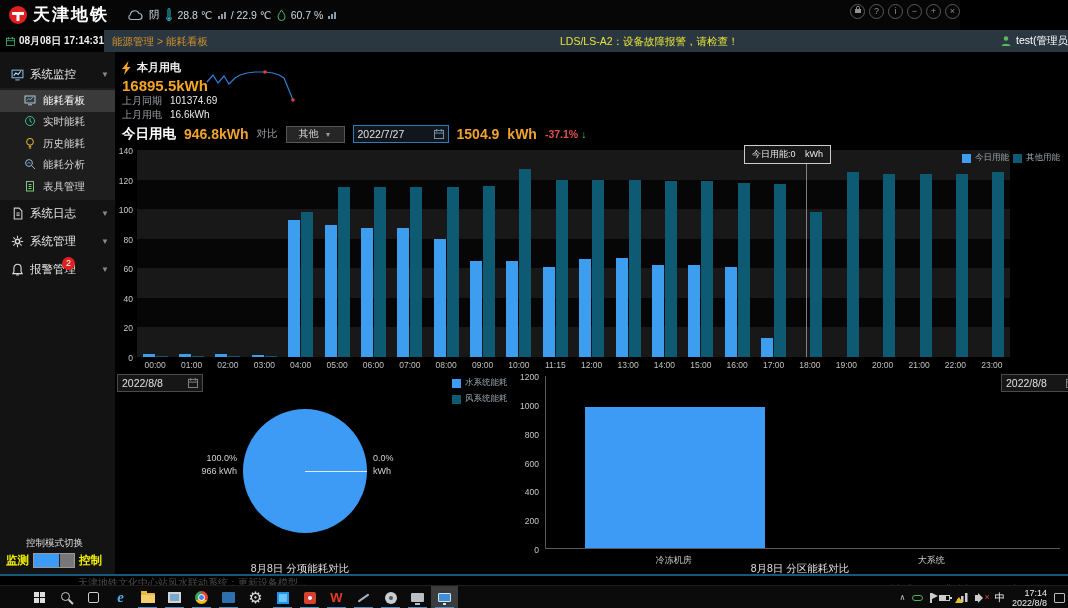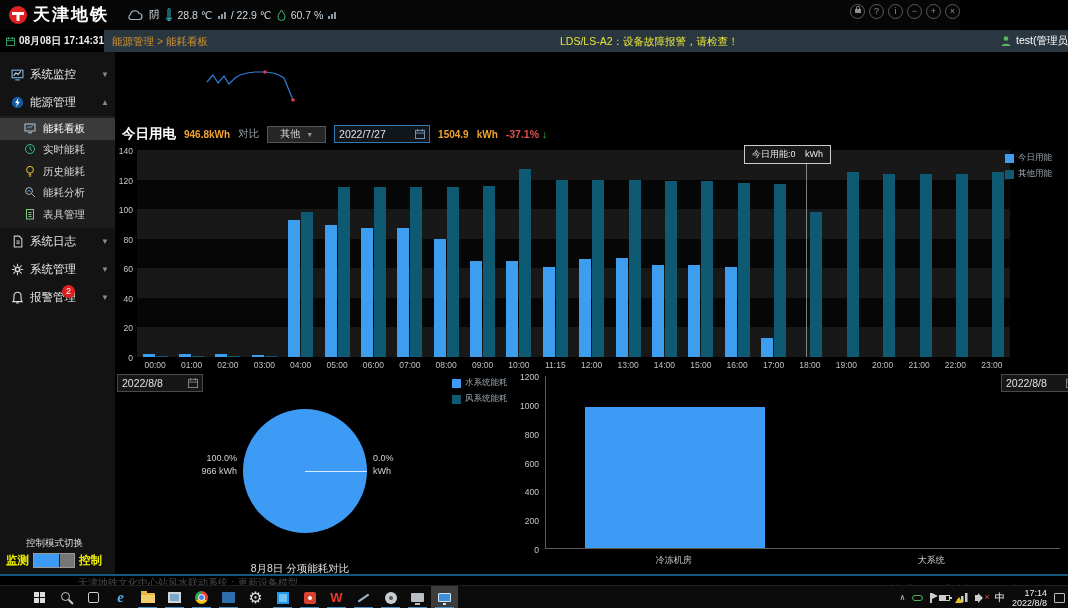--- a/index.html
+++ b/index.html
@@ -59,21 +59,21 @@
 
   .monthly { position:absolute; left:7px; top:8px; }
   .m-row1 { display:flex; align-items:center; gap:5px; font-size:11px; color:#f0f0f0; font-weight:bold; }
   .m-value { color:#f5a623; font-size:15px; font-weight:bold; margin-top:2px; }
   .m-sub { font-size:10px; line-height:14px; display:flex; gap:8px; }
   .m-sub .lbl { color:#9aa0a6; } .m-sub .val { color:#e8e8e8; }
   #sparkline { position:absolute; left:88px; top:14px; }
 
   .today-header { position:absolute; left:7px; top:73px; display:flex; align-items:center; gap:8px; }
   .th-title { font-size:13.5px; font-weight:bold; color:#fff; }
-  .th-val { color:#f0a32f; font-size:10px; font-weight:bold; }
+  .th-val { color:#f0a32f; font-size:14px; font-weight:bold; }
   .th-cmp { color:#9aa0a6; font-size:10.5px; }
   .select-box { display:flex; align-items:center; gap:6px; background:#262626; border:1px solid #555;
                 padding:1px 12px; font-size:10px; color:#ddd; height:17px; }
   .select-box .chev { font-size:7px; color:#999; }
   .date-input { display:flex; align-items:center; justify-content:space-between; gap:4px;
                 border:1px solid #2e7bb8; background:#10161c; padding:1px 4px; height:18px;
                 width:96px; font-size:10.5px; color:#e0e0e0; }
   .date-input.gray { border-color:#4a4a4a; background:#161616; }
   .th-delta { color:#e05050; font-size:10.5px; font-weight:bold; }
   .delta-arrow { color:#2fbf4f; font-size:10.5px; font-weight:bold; margin-left:-5px; }
@@ -81,21 +81,21 @@
   
   #y-labels { position:absolute; left:0; top:98px; width:19px; height:207px; }
   #y-labels div { position:absolute; right:1px; font-size:8.5px; color:#c8c8c8; }
   #today-plot { position:absolute; left:22px; top:98px; width:873px; height:207px;
      background:repeating-linear-gradient(to bottom,#181818 0 29.57px,#060606 29.57px 59.14px); }
   #bar-groups { display:flex; width:100%; height:100%; align-items:flex-end; }
   .bar-group { flex:1; display:flex; align-items:flex-end; justify-content:center; gap:1px; height:100%; }
   .bar { width:12px; }
   #x-labels { position:absolute; left:22px; top:308px; width:873px; display:flex; }
   #x-labels div { flex:1; text-align:center; font-size:8.5px; color:#c0c0c0; }
-  #chart-legend { position:absolute; right:16px; top:100px; display:flex; flex-direction:column; gap:4px;justify-content:flex-end; }
+  #chart-legend { position:absolute; right:8px; top:100px; display:flex; flex-direction:row; gap:4px;justify-content:flex-end; }
   .lg-row { display:flex; align-items:center; gap:4px; font-size:8.5px; color:#9aa5ad; }
   .lg-sw { width:9px; height:9px; }
   .xhair { position:absolute; left:669px; top:0; width:1px; height:207px; background:rgba(220,220,220,.55); }
   .tooltip { position:absolute; left:607px; top:-5px; border:1px solid #ccc; background:rgba(25,25,25,.95);
              padding:2px 7px; font-size:9px; color:#e8e8e8; white-space:nowrap; }
   .tooltip .u { margin-left:7px; }
 
   
   #pie-date { position:absolute; left:2px; top:322px; width:86px; }
   #pie-legend { position:absolute; left:337px; top:325px; display:flex; flex-direction:column; gap:4px; }
@@ -266,30 +266,20 @@
         <span class="mi">
           <svg viewBox="0 0 12 12" width="13" height="13">
             <rect x="1" y="2" width="10" height="7" fill="none" stroke="#7db5e8"></rect>
             <path d="M2.5 7l2-2.5 2 1.5 2.5-3" fill="none" stroke="#cfe4f5"></path>
             <path d="M4 11h4" stroke="#7db5e8"></path>
           </svg>
         </span>
         <span>系统监控</span>
         <span class="chev">▼</span>
       </div>
-      <div class="menu-row">
-        <span class="mi">
-          <svg viewBox="0 0 12 12" width="13" height="13">
-            <circle cx="6" cy="6" r="5.2" fill="#155a9e"></circle>
-            <path d="M6.8 1.8 3.8 6.5h1.8L4.8 10l3.4-4.8H6.3z" fill="#fff"></path>
-          </svg>
-        </span>
-        <span>能源管理</span>
-        <span class="chev">▲</span>
-      </div>
       <div class="submenu">
         <div class="sub-row active">
           <span class="mi"><svg viewBox="0 0 12 12" width="12" height="12">
               <rect x="1" y="2" width="10" height="7" fill="none" stroke="#b9c7d2"></rect>
               <path d="M3 6.5 4.8 4.5l1.7 1.3L8.8 3" fill="none" stroke="#59b0f2"></path>
               <path d="M4 10.8h4" stroke="#b9c7d2"></path>
             </svg></span>
           <span>能耗看板</span>
         </div>
         <div class="sub-row">
@@ -363,20 +353,37 @@
     <div class="toggle">
         <div class="on"></div>
         <div class="knob"></div>
       </div>
     <span class="cs-label">控制</span>
   </div>
 </div>
 
 <div id="main">
 
+  <div class="monthly">
+    <div class="m-row1">
+      <svg width="10" height="14" viewBox="0 0 10 14">
+        <path d="M6.5 0 0 8h3.5L2 14l6.5-8H5z" fill="#f5a623"></path>
+      </svg>
+      <span>本月用电</span>
+    </div>
+    <div class="m-value">16895.5kWh</div>
+    <div class="m-sub">
+      <span class="lbl">上月同期</span>
+      <span class="val">101374.69</span>
+    </div>
+    <div class="m-sub">
+      <span class="lbl">上月用电</span>
+      <span class="val">16.6kWh</span>
+    </div>
+  </div>
 
   <svg id="sparkline" width="100" height="42" viewBox="0 0 100 42">
     <polyline points="4,16 10,9 15,17 21,10 26,18 32,12 37,9 44,7 52,6 62,6 70,7 76,9 81,12 90,34" fill="none" stroke="#2f7fd6" stroke-width="1.2"></polyline>
     <circle cx="62" cy="6" r="1.8" fill="#e04040"></circle>
     <circle cx="90" cy="34" r="1.8" fill="#e04040"></circle>
   </svg>
 
   <div class="today-header">
     <span class="th-title">今日用电</span>
     <span class="th-val">946.8kWh</span>
@@ -592,20 +599,21 @@
       <div style="top: -4px;">1200</div>
     </div>
   <div id="zone-plot">
       <div class="zone-bar" style="left: 38.75px; height: 140.562px; background: rgb(61, 155, 245);"></div>
       <div class="zone-bar" style="left: 296.25px; height: 0px; background: rgb(61, 155, 245);"></div>
     </div>
   <div id="zone-cats">
       <div class="zone-cat" style="left: 493.75px;">冷冻机房</div>
       <div class="zone-cat" style="left: 751.25px;">大系统</div>
     </div>
+  <div class="chart-title" id="zone-title">8月8日 分区能耗对比</div>
 
   <div class="date-input gray" id="zone-date">
     <span>2022/8/8</span>
     <svg width="10" height="10" viewBox="0 0 11 11">
       <rect x="0.5" y="1.5" width="10" height="9" fill="none" stroke="#8a8a8a"></rect>
       <path d="M3 0v3M8 0v3M0.5 4.5h10" stroke="#8a8a8a"></path>
     </svg>
   </div>
 </div>
 

